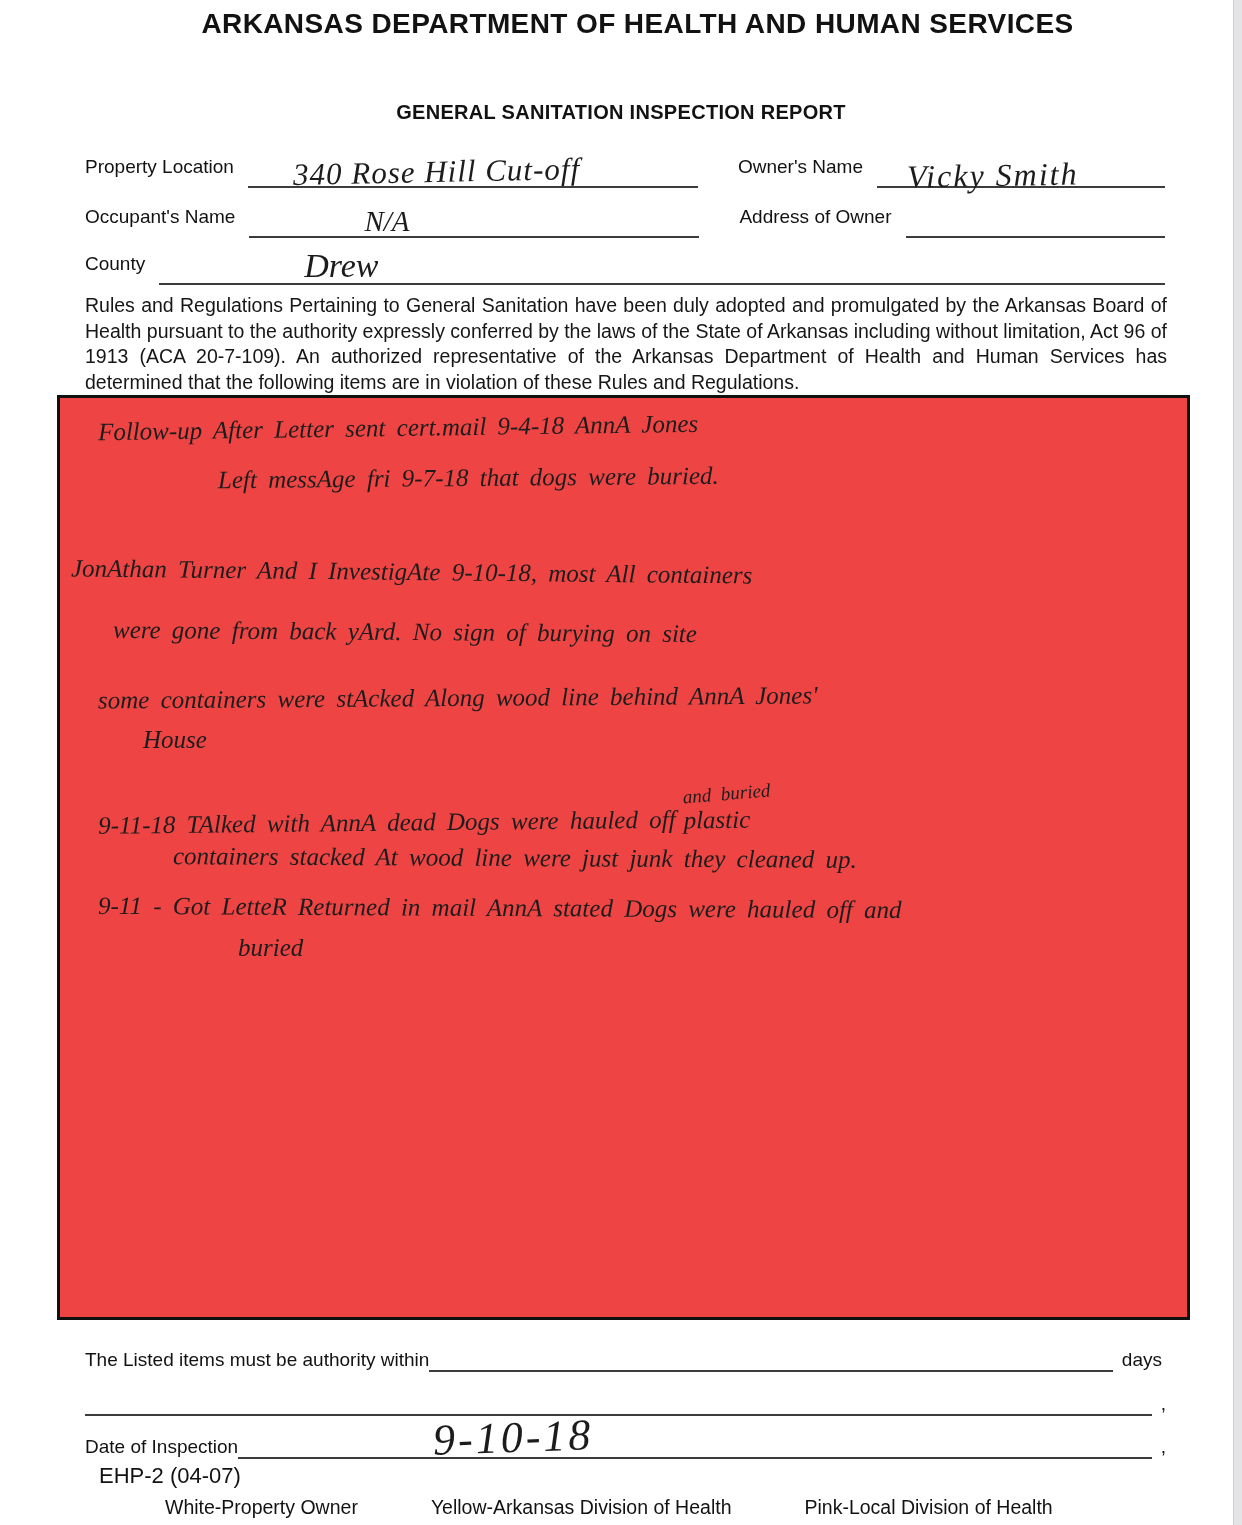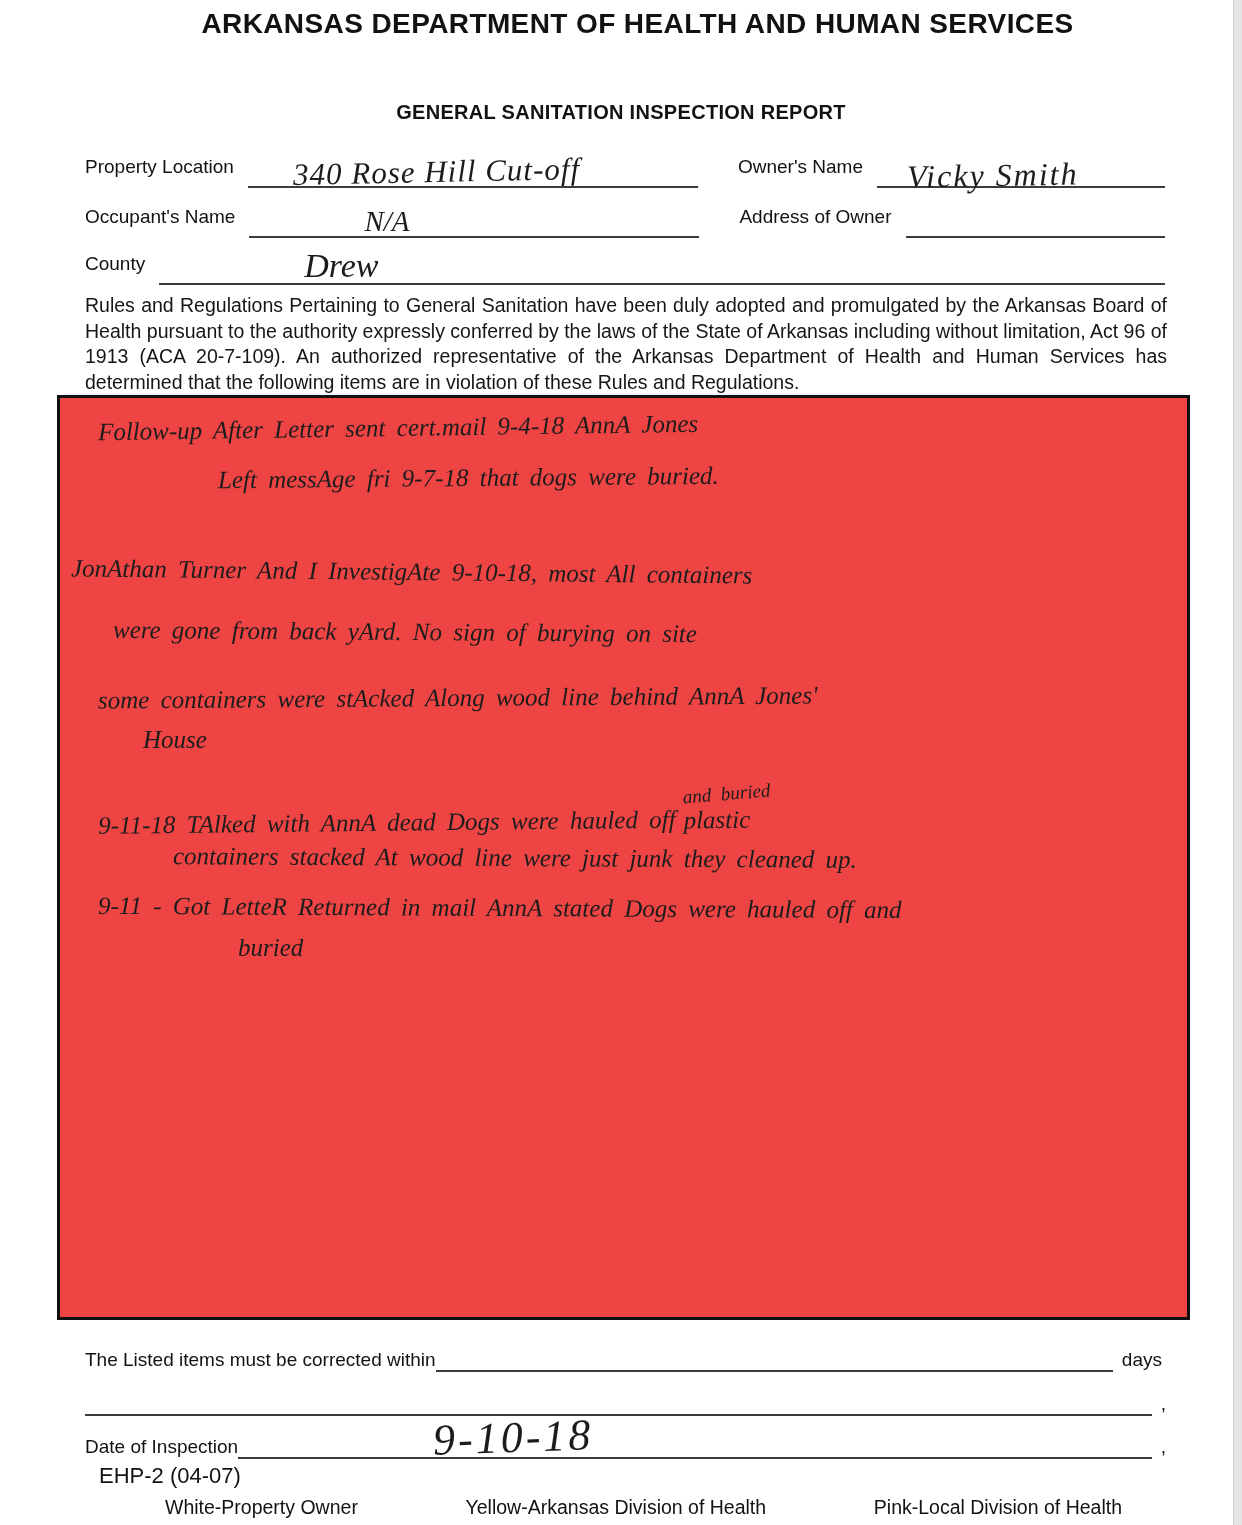--- a/index.html
+++ b/index.html
@@ -65,21 +65,21 @@
   
   .brow { position:absolute; left:85px; display:flex; align-items:flex-end; height:38px; }
   .brow-1 { top:1334px; right:80px; }
   .brow-2 { top:1378px; right:76px; }
   .brow-3 { top:1421px; right:76px; }
   .bsuffix { font-size:19px; margin-left:9px; padding-bottom:1px; white-space:nowrap; }
   .hw-date { left:195px; bottom:-6px; font-size:44px; transform:rotate(-2deg); letter-spacing:3px; }
   .form-number { position:absolute; top:1463px; left:83px; font-size:22px;margin-left:16px; }
   .distribution {
     position:absolute; top:1496px; left:165px; right:120px;
-    display:flex; gap:58px; font-size:19.5px; white-space:nowrap;justify-content:space-between;
+    display:flex; gap:73px; font-size:19.5px; white-space:nowrap;
   }
 </style>
 </head>
 <body>
 
 <div class="page">
 
   <div class="agency">ARKANSAS DEPARTMENT OF HEALTH AND HUMAN SERVICES</div>
   <div class="report-title">GENERAL SANITATION INSPECTION REPORT</div>
 
@@ -128,21 +128,21 @@
           <span class="above">and buried</span>
           <span class="below">plastic</span>
         </span>
     </div>
     <div class="note n7">containers stacked At wood line were just junk they cleaned up.</div>
     <div class="note n8">9-11 - Got LetteR Returned in mail AnnA stated Dogs were hauled off and</div>
     <div class="note n9">buried</div>
   </div>
 
   <div class="brow brow-1">
-    <span class="flabel">The Listed items must be corrected within</span>
+    <span class="flabel">The Listed items must be authority within</span>
     <span class="fline grow">
       <span class="hw"></span>
     </span>
     <span class="bsuffix">days</span>
   </div>
 
   <div class="brow brow-2">
     <span class="fline grow">
       <span class="hw"></span>
     </span>

